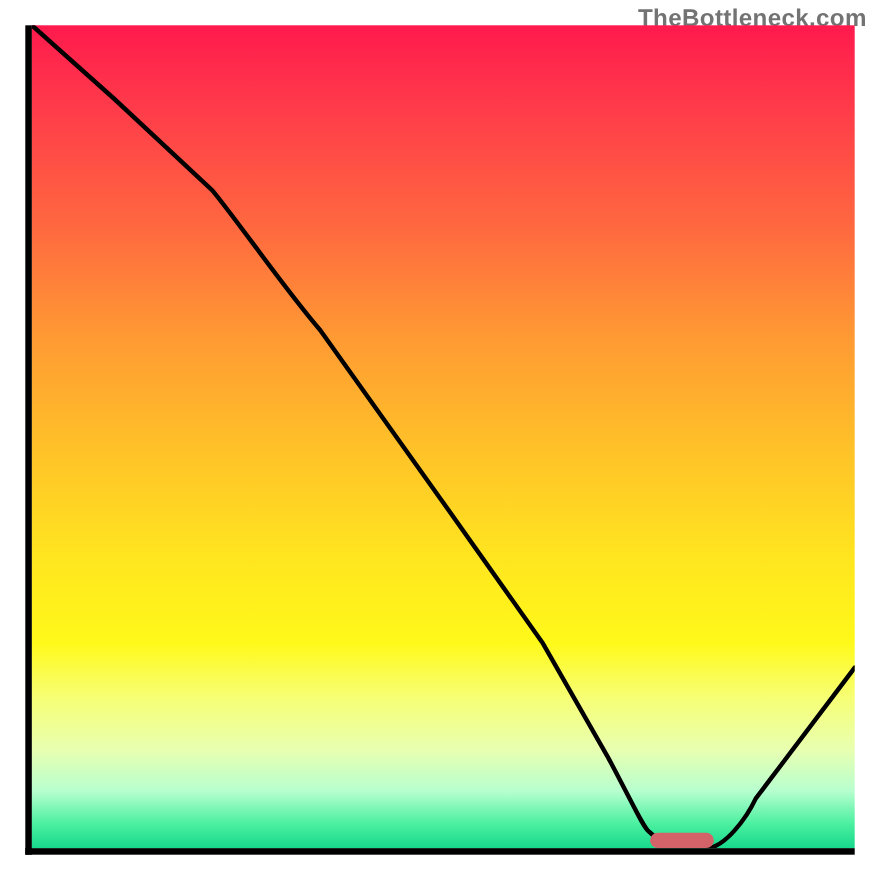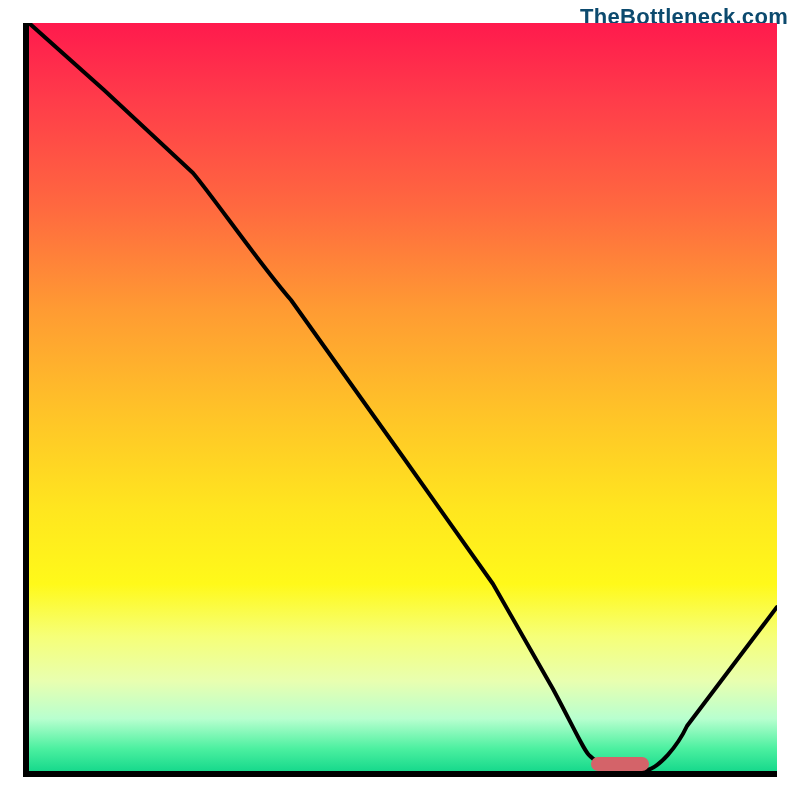--- a/index.html
+++ b/index.html
@@ -15,21 +15,21 @@
     width: 800px;
     height: 800px;
   }
   .watermark {
     position: absolute;
     top: 4px;
     right: 12px;
     font-family: Arial, Helvetica, sans-serif;
     font-size: 22px;
     font-weight: 600;
-    color: #0c4a6e;
+    color: #737373;
     letter-spacing: 0.3px;
   }
   .plot-frame {
     position: absolute;
     left: 23px;
     top: 23px;
     width: 754px;
     height: 754px;
     border-left: 6px solid #000;
     border-bottom: 6px solid #000;

